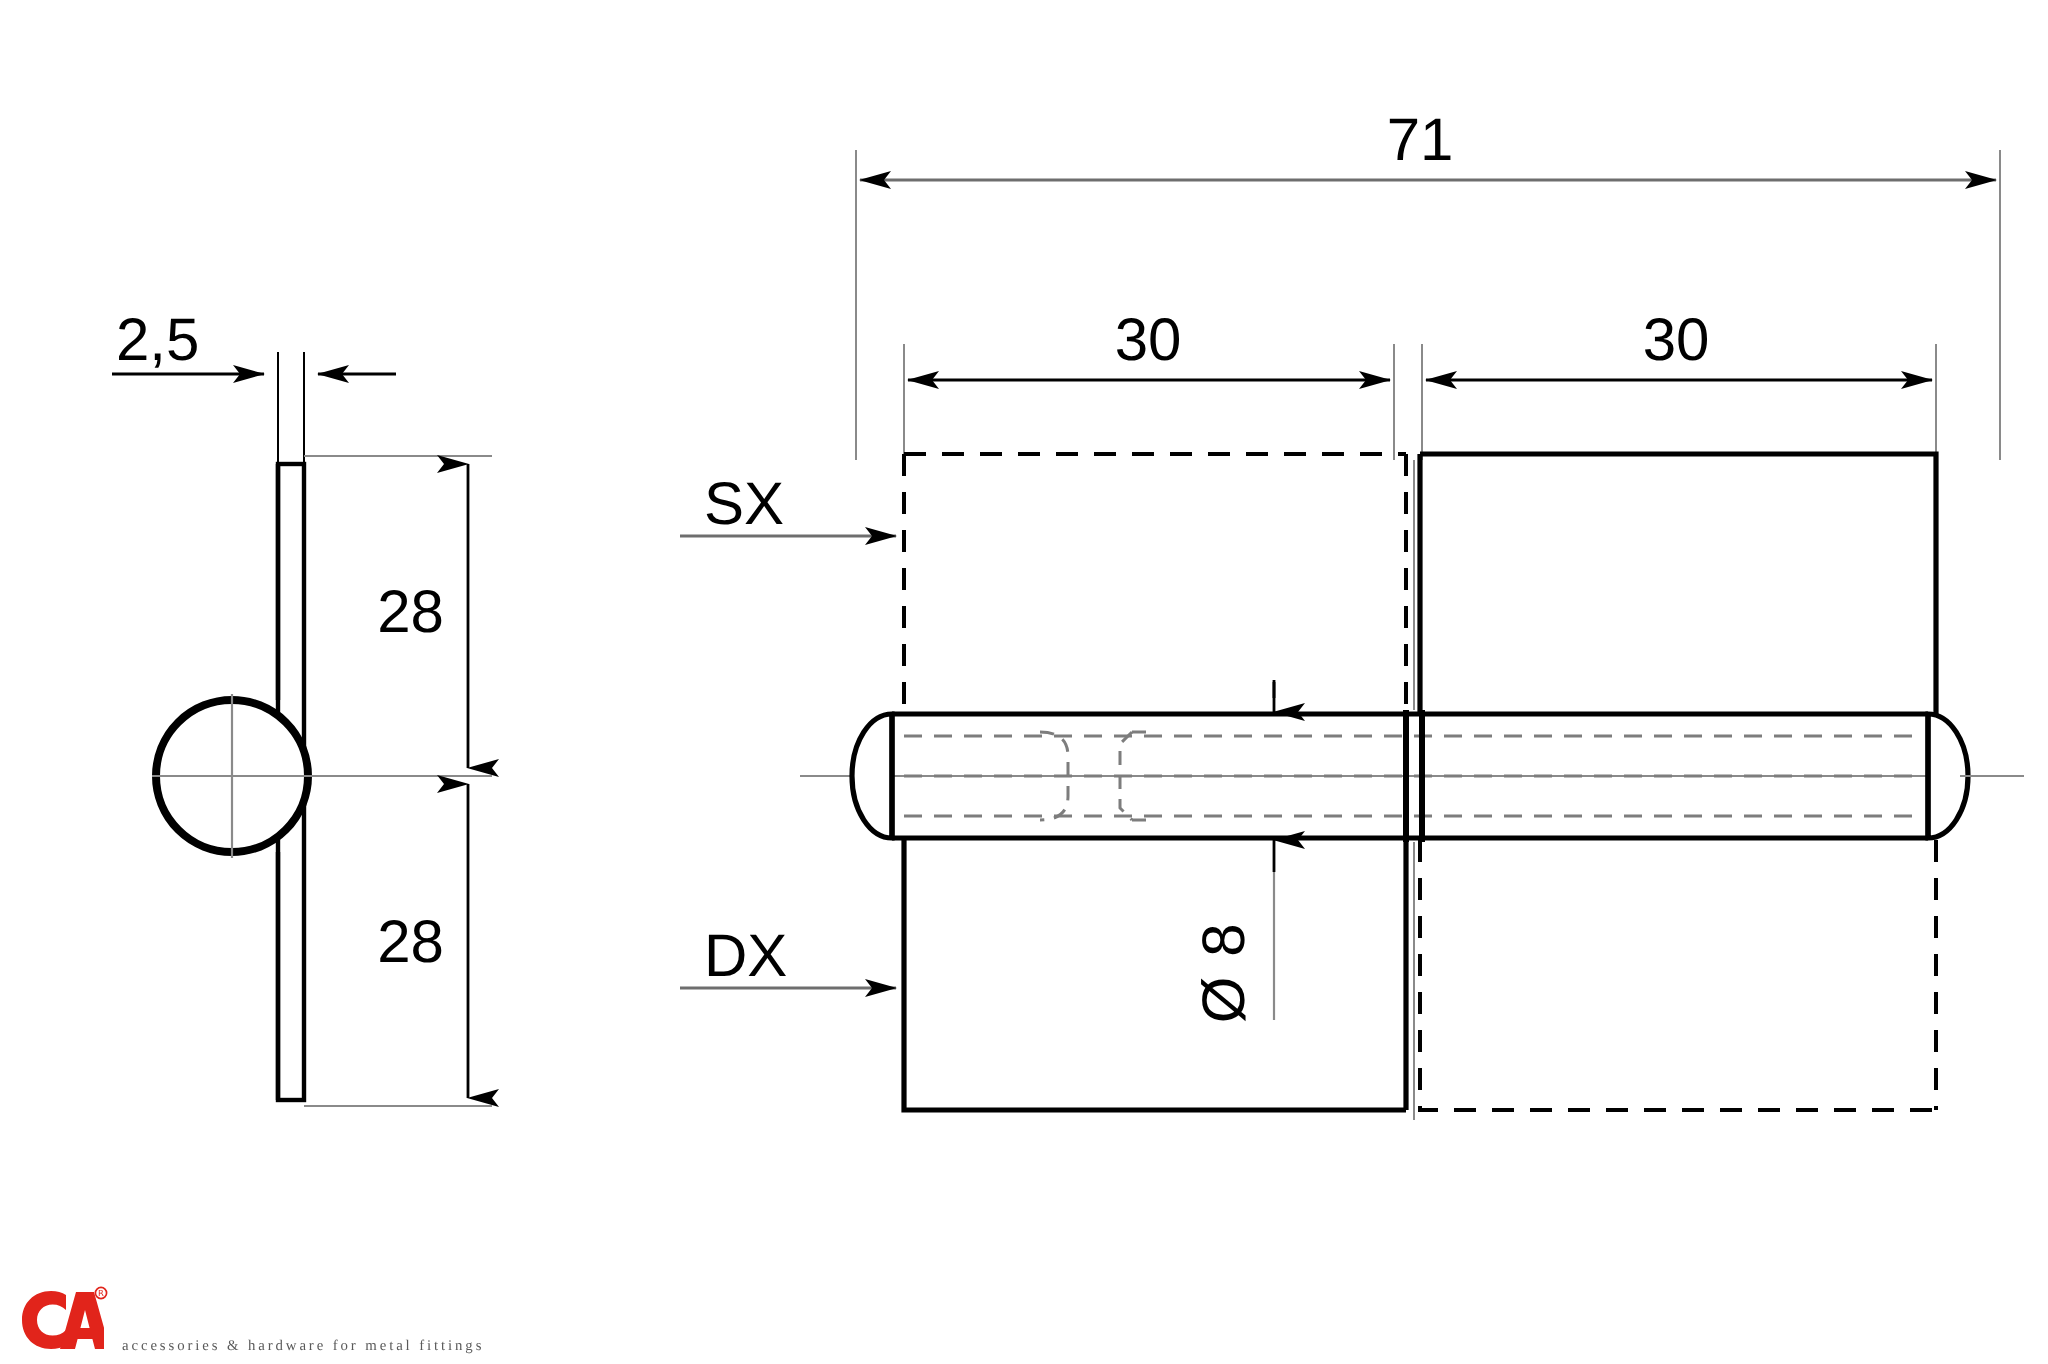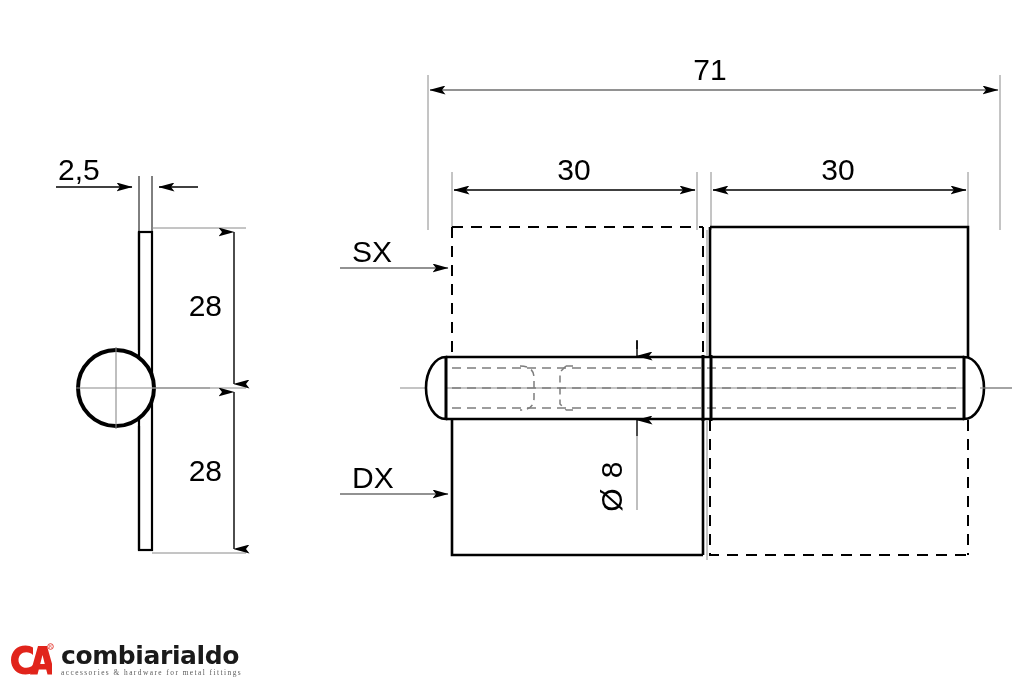--- a/index.html
+++ b/index.html
@@ -246,18 +246,17 @@
         <path d="M17.5,2.5 C9,2.5 3,8.5 3,17 C3,25.5 9,31.5 17.5,31.5 C20.5,31.5 23,30.8 25,29.5 L25,22 C23.2,23.8 21,24.8 18.3,24.8 C13.7,24.8 10.5,21.5 10.5,17 C10.5,12.5 13.7,9.2 18.3,9.2 C21,9.2 23.2,10.2 25,12 L25,4.5 C23,3.2 20.5,2.5 17.5,2.5 Z" fill="#e1241b"></path>
         <path d="M30,3 L22,31.5 L29.5,31.5 L30.8,26.5 L38.2,26.5 L39.5,31.5 L47,31.5 L39,3 Z M34.5,12 L36.8,21 L32.2,21 Z" fill="#e1241b"></path>
         <path d="M28.5,8 L31.5,31.5 L25.5,31.5 Z" fill="#ffffff" opacity="0"></path>
       </svg>
       <svg viewBox="0 0 10 10" width="7" height="7" style="position:absolute;left:39px;top:0px">
         <circle cx="5" cy="5" r="4" fill="none" stroke="#e1241b" stroke-width="1.2"></circle>
         <text x="5" y="7.4" font-size="6" text-anchor="middle" fill="#e1241b" font-family="DejaVu Sans, sans-serif">R</text>
       </svg>
     </div>
     <div id="logo-wordmark">
-      <div id="logo-name">combiarialdo</div>
       <div id="logo-tagline">accessories &amp; hardware for metal fittings</div>
     </div>
   </div>
 
 </div>
 
 </body></html>

